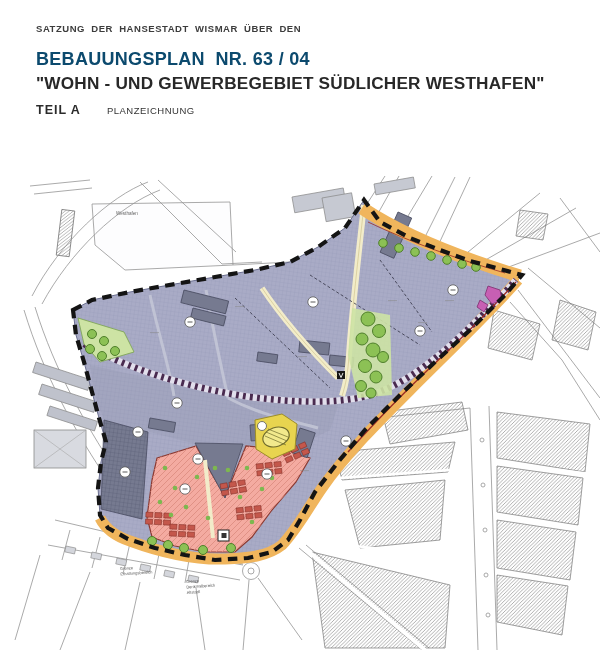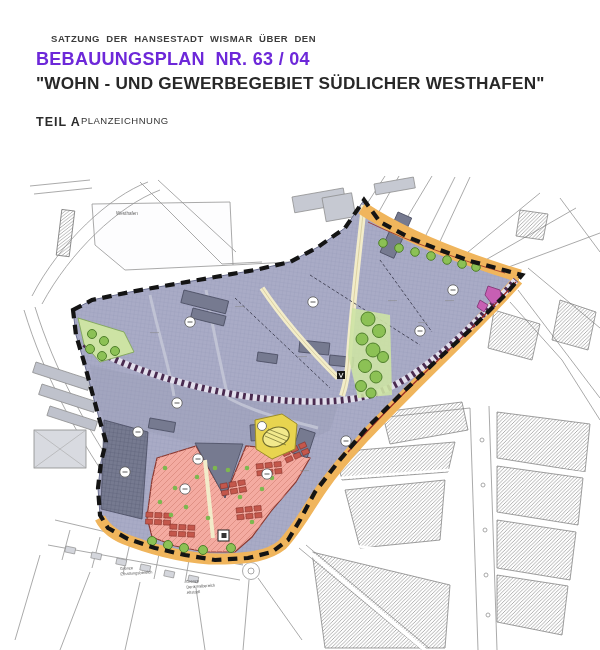--- a/index.html
+++ b/index.html
@@ -1,22 +1,22 @@
 <!DOCTYPE html>
 <html><head>
 <meta charset="utf-8">
 <style>
   html,body{margin:0;padding:0;background:#ffffff;}
   body{width:600px;height:650px;position:relative;overflow:hidden;
        font-family:"Liberation Sans","DejaVu Sans",sans-serif;color:#2b2b2b;}
   .hdr{position:absolute;left:36px;white-space:pre;font-weight:bold;}
-  .pretitle{top:33px;font-size:9.5px;letter-spacing:.55px;word-spacing:3px;color:#3c3c3c;margin-left:15px;}
-  .title1{top:49px;font-size:18px;letter-spacing:.3px;color:#6d28d9;}
+  .pretitle{top:23px;font-size:9.5px;letter-spacing:.55px;word-spacing:3px;color:#3c3c3c;}
+  .title1{top:49px;font-size:18px;letter-spacing:.3px;color:#0c4a6e;}
   .title2{top:73px;font-size:17.2px;letter-spacing:.2px;color:#282828;}
-  .partrow{position:absolute;left:36px;top:115px;display:flex;align-items:flex-start;}
+  .partrow{position:absolute;left:36px;top:103px;display:flex;align-items:center;gap:26px;}
   .partlabel{font-weight:bold;font-size:12.5px;letter-spacing:1px;white-space:pre;}
   .parttitle{font-weight:normal;font-size:9.5px;letter-spacing:.5px;color:#333;}
   svg{position:absolute;left:0;top:170px;}
   text{font-family:"Liberation Sans","DejaVu Sans",sans-serif;}
 </style>
 </head>
 <body>
 
 <div>
   <div class="hdr pretitle">SATZUNG DER HANSESTADT WISMAR ÜBER DEN</div>

